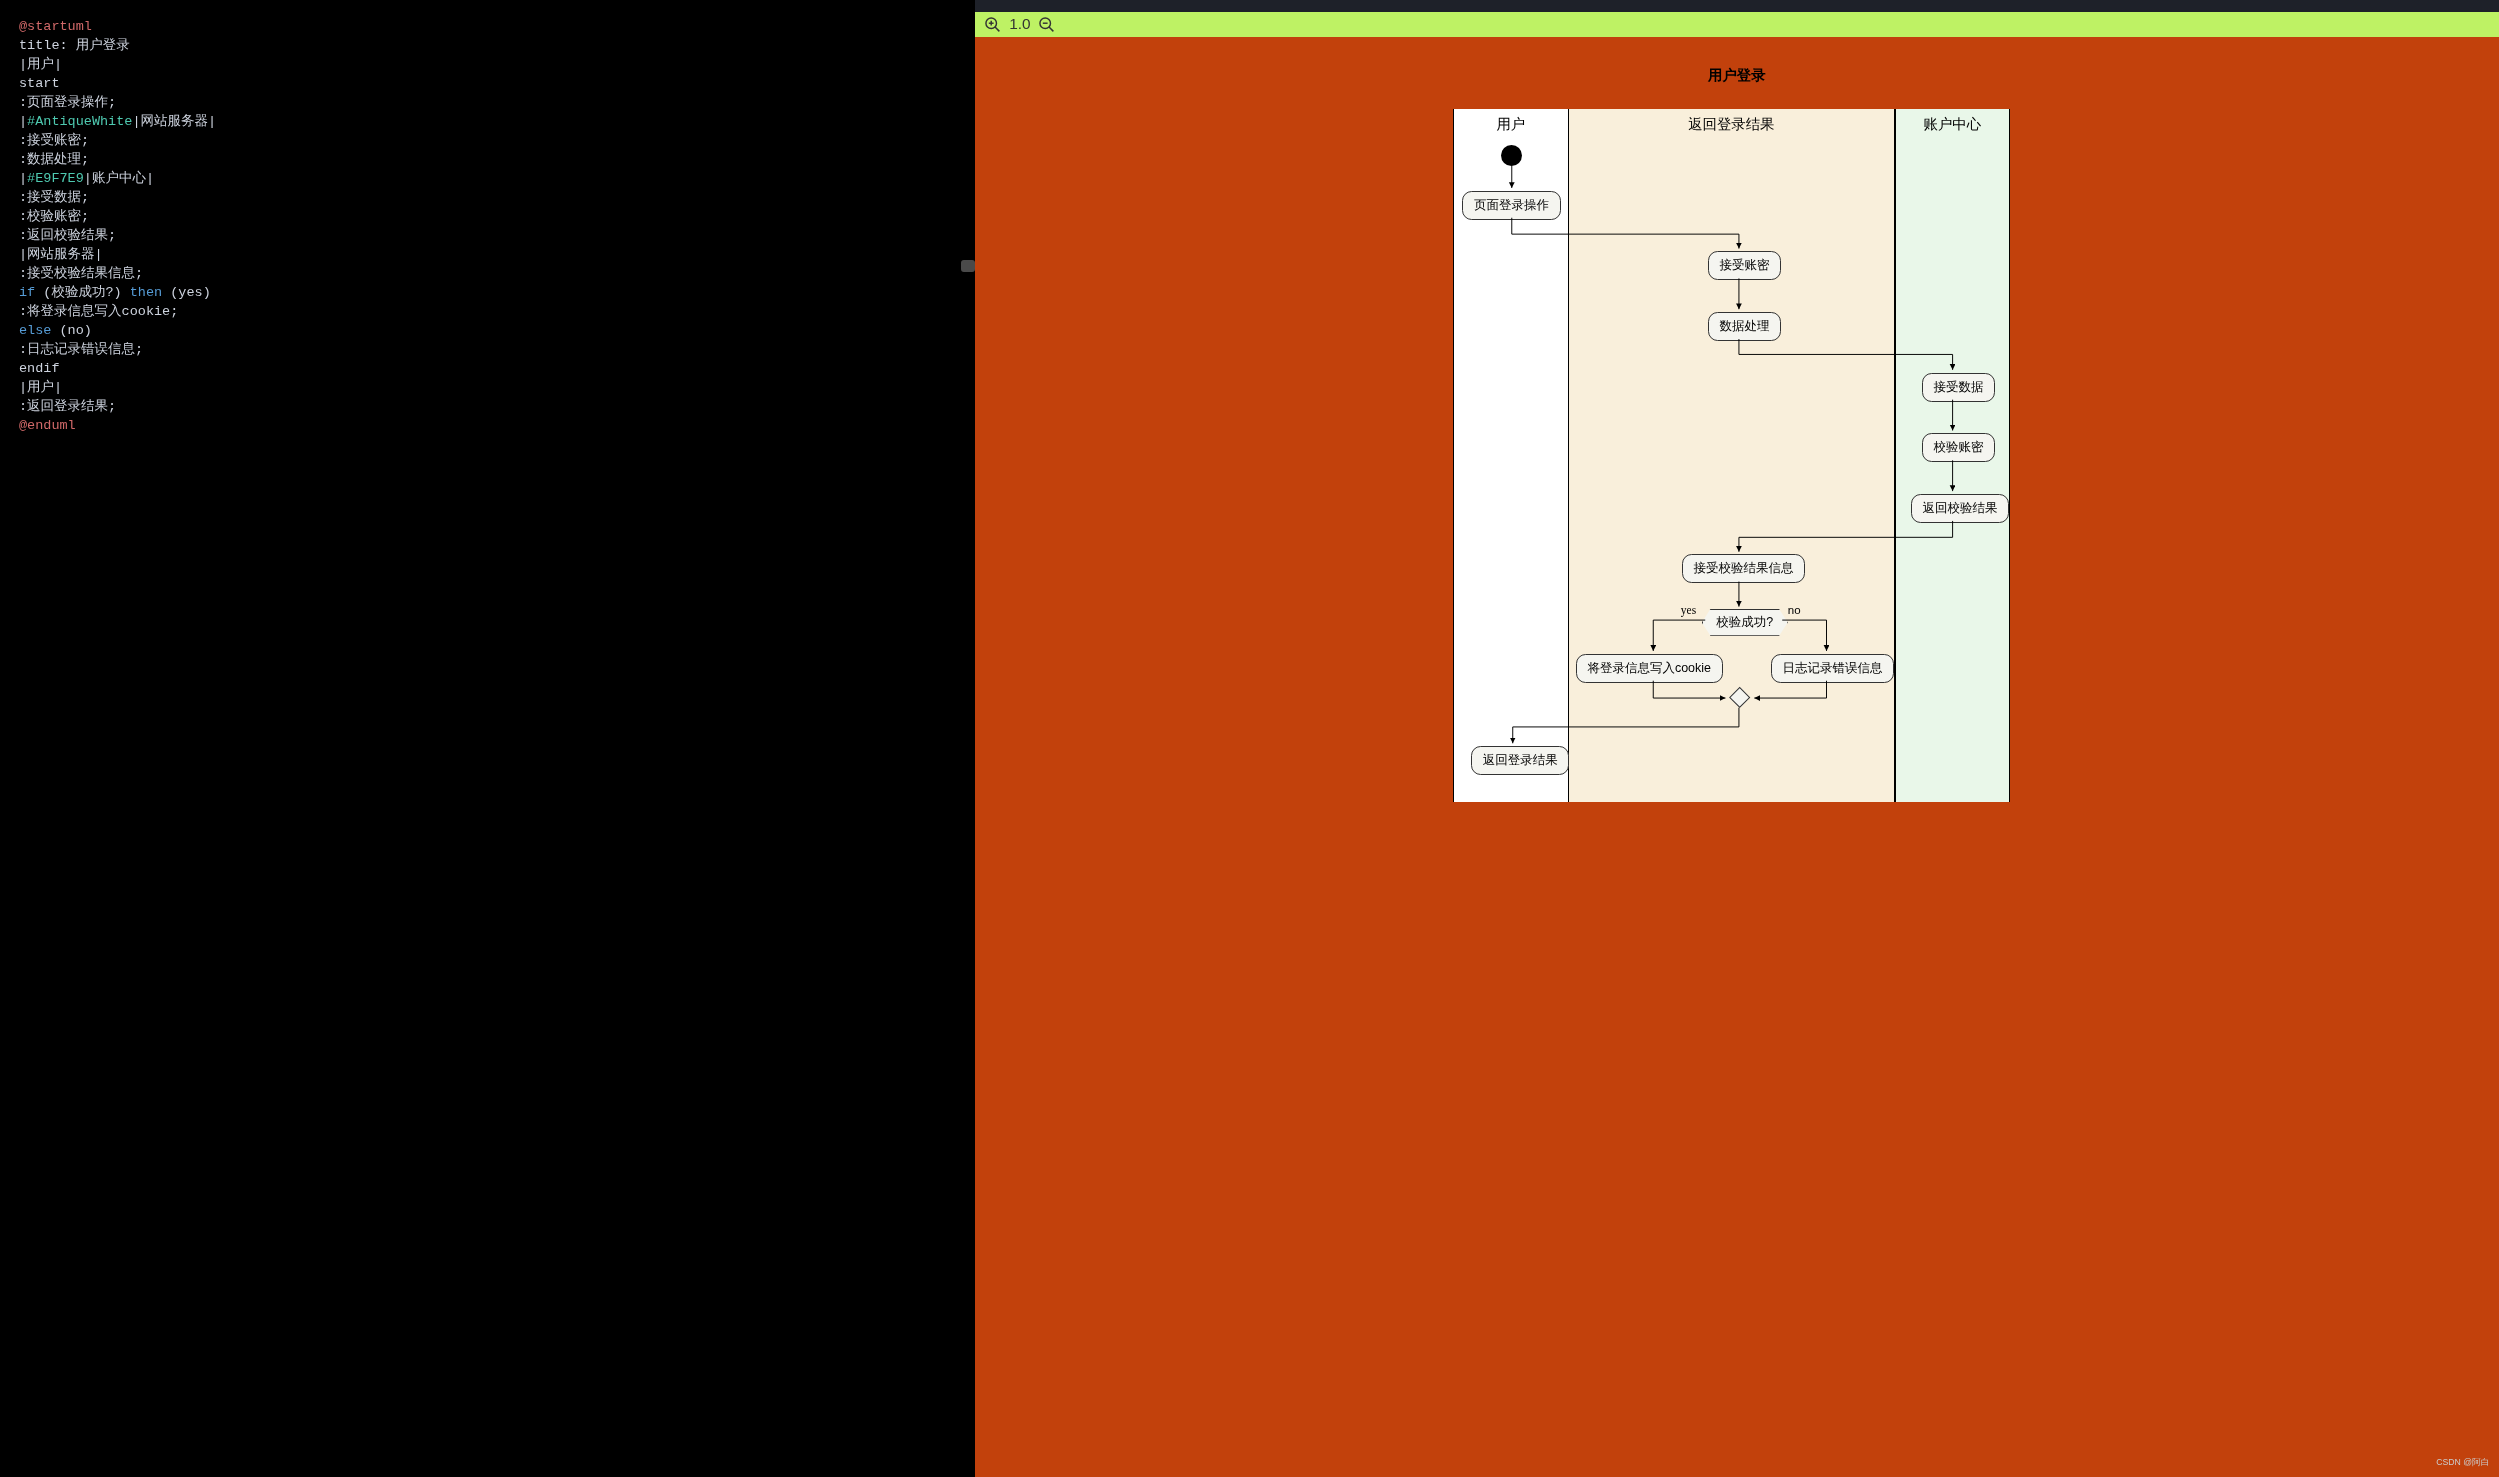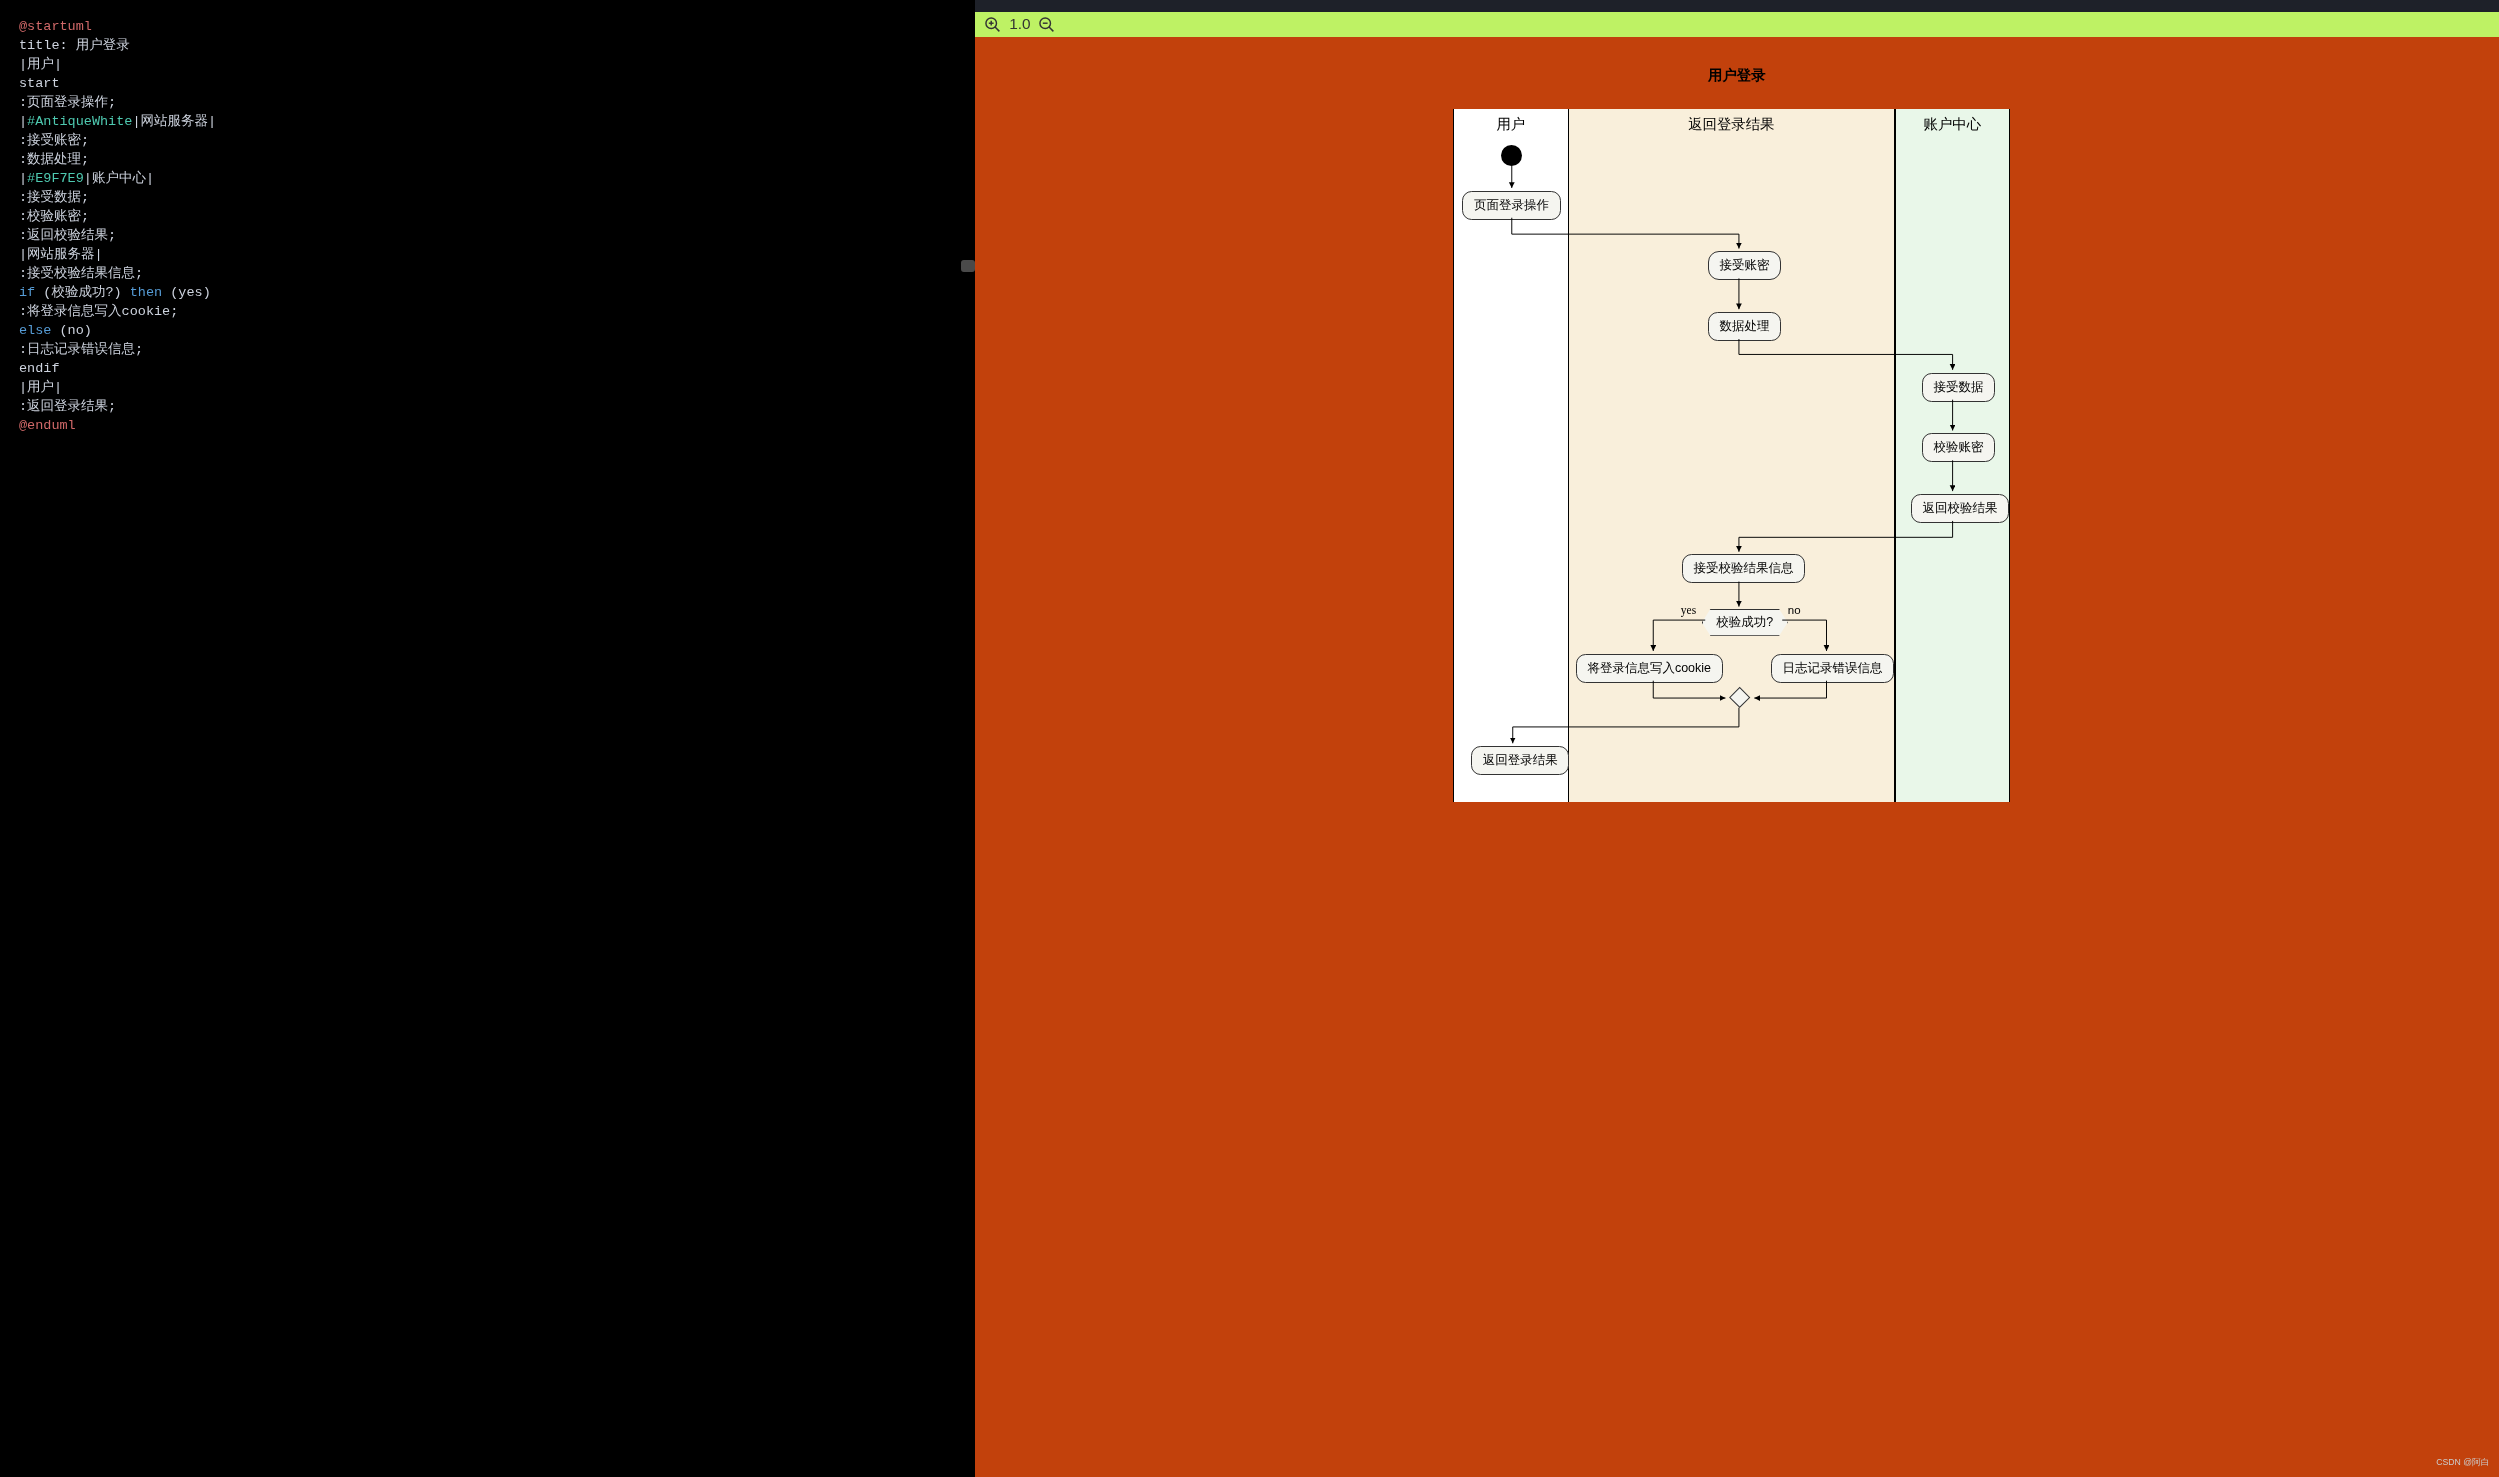--- a/index.html
+++ b/index.html
@@ -102,21 +102,21 @@
         </div>
         <div class="lane lane-server">
           <div class="lane-header">返回登录结果</div>
         </div>
         <div class="lane lane-account">
           <div class="lane-header">账户中心</div>
         </div>
 
         <div class="start-dot" style="left:48px; top:36px;"></div>
         <div class="node" style="left:9.6px; top:82px;">页面登录操作</div>
-        <div class="node" style="left:255px; top:142px;border-radius:11px;">接受账密</div>
+        <div class="node" style="left:255px; top:142px;">接受账密</div>
         <div class="node" style="left:255px; top:203px;">数据处理</div>
         <div class="node" style="left:469px; top:264px;">接受数据</div>
         <div class="node" style="left:469px; top:324px;">校验账密</div>
         <div class="node" style="left:458px; top:385px;">返回校验结果</div>
         <div class="node" style="left:229px; top:445px;">接受校验结果信息</div>
         <div class="hexagon" style="left:249px; top:500px;">校验成功?</div>
         <span class="branch-label" style="left:228px; top:495px;font-family:Liberation Serif, serif;">yes</span>
         <span class="branch-label" style="left:335px; top:495px;">no</span>
         <div class="node" style="left:123px; top:545px;">将登录信息写入cookie</div>
         <div class="node" style="left:318px; top:545px;">日志记录错误信息</div>

